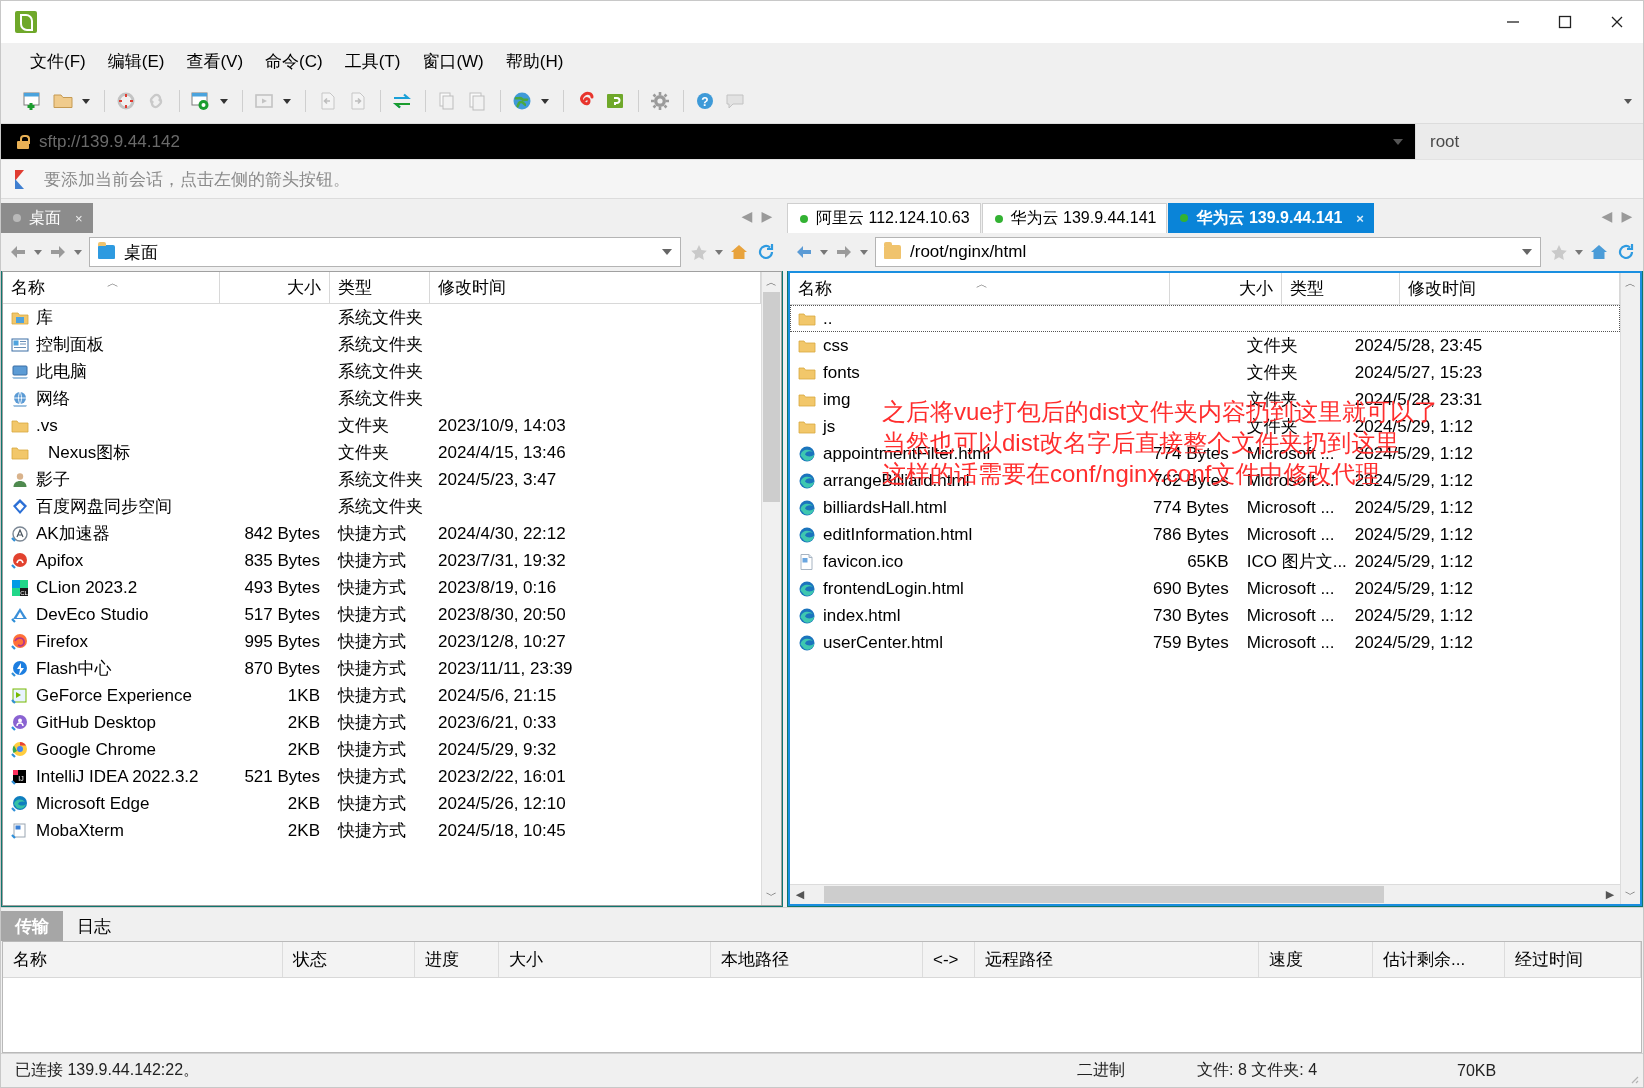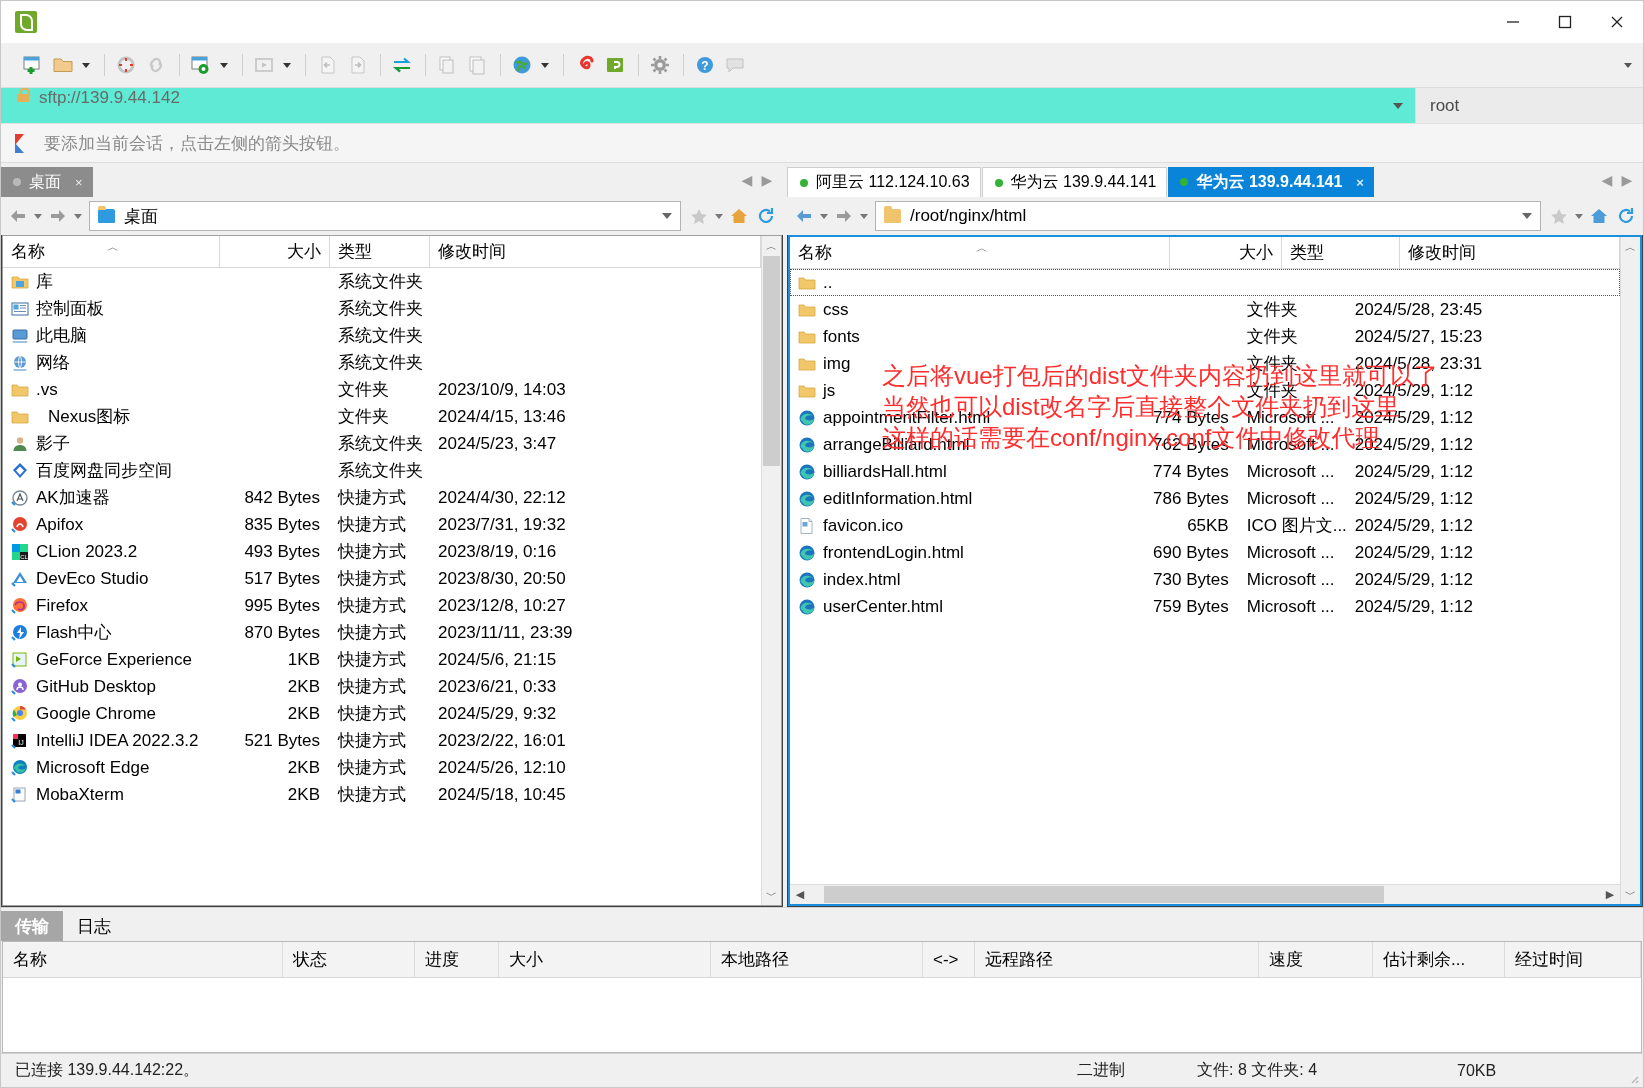--- a/index.html
+++ b/index.html
@@ -44,21 +44,21 @@
   .tb-sep { width:1px; height:22px; background:#cfcfcf; margin:0 7px; }
   .tb-overflow { position:absolute; right:8px; top:50%; transform:translateY(-50%);
                  width:14px; height:14px; display:flex; align-items:center;
                  justify-content:center; }
   .tb-overflow::after { content:""; border-left:4px solid transparent;
                         border-right:4px solid transparent; border-top:5px solid #555; }
 
   
   .addrrow { height:36px; flex:0 0 36px; display:flex; align-items:stretch;
              background:#ebebeb; border-top:1px solid #dcdcdc; }
-  .addrbox { flex:1 1 auto; background:#5eead4; display:flex; align-items:flex-start;
+  .addrbox { flex:1 1 auto; background:#000000; display:flex; align-items:center;
              padding-left:16px; position:relative; min-width:0; }
   .lock { width:12px; height:14px; position:relative; margin-right:10px; flex:none; }
   .lock::before { content:""; position:absolute; left:0; bottom:0; width:12px;
                   height:8px; background:#e8b055; border-radius:1px; }
   .lock::after { content:""; position:absolute; left:3px; top:0; width:6px; height:7px;
                  border:2px solid #e8b055; border-bottom:none; border-radius:4px 4px 0 0; }
   .addr-text { font-size:17px; color:#6a6a6a; white-space:nowrap; overflow:hidden; }
   .addr-caret { position:absolute; right:12px; top:50%; transform:translateY(-50%);
                 width:0; height:0; border-left:5px solid transparent;
                 border-right:5px solid transparent; border-top:6px solid #555; }
@@ -73,21 +73,21 @@
              border-bottom:1px solid #dcdcdc; }
   .flag { width:17px; height:19px; margin-right:12px; position:relative; flex:none; }
   .flag::before { content:""; position:absolute; left:0; top:0; width:0; height:0;
                   border-left:9px solid #e03c31; border-bottom:11px solid transparent;
                   border-top:0; }
   .flag::after { content:""; position:absolute; left:0; top:9px; width:0; height:0;
                  border-left:9px solid #3f7fd0; border-top:10px solid transparent; }
   .hint-text { font-size:17px; color:#8a8a8a; }
 
   
-  .main { flex:1 1 auto; display:flex; min-height:0; background:#404040; }
+  .main { flex:1 1 auto; display:flex; min-height:0; background:#0f766e; }
   .pane { display:flex; flex-direction:column; min-width:0; }
   .pane.left  { width:782px; flex:0 0 782px; }
   .splitter   { width:4px; flex:0 0 4px; background:#f0f0f0; }
   .pane.right { flex:1 1 auto; }
 
   
   .tabstrip { height:34px; flex:0 0 34px; background:#f0f0f0; display:flex;
               align-items:flex-end; position:relative; }
   .tab { height:30px; display:flex; align-items:center; padding:0 10px 0 12px;
          margin-right:1px; font-size:16px; white-space:nowrap; }
@@ -207,20 +207,29 @@
         </svg>
     </div>
     <div class="winbtn close">
       <svg width="16" height="16" viewBox="0 0 16 16">
           <line x1="3" y1="3" x2="13" y2="13" stroke="#222" stroke-width="1.3"></line>
           <line x1="13" y1="3" x2="3" y2="13" stroke="#222" stroke-width="1.3"></line>
         </svg>
     </div>
   </div>
 
+  <div class="menubar">
+    <div class="menu-item">文件(F)</div>
+    <div class="menu-item">编辑(E)</div>
+    <div class="menu-item">查看(V)</div>
+    <div class="menu-item">命令(C)</div>
+    <div class="menu-item">工具(T)</div>
+    <div class="menu-item">窗口(W)</div>
+    <div class="menu-item">帮助(H)</div>
+  </div>
 
   <div class="toolbar">
     <div class="tb">
       <svg width="22" height="22" viewBox="0 0 22 22">
           <rect x="2" y="3" width="15" height="12" fill="#fff" stroke="#7d7d7d"></rect>
           <rect x="2" y="3" width="15" height="3.5" fill="#4ba3dd"></rect>
           <path d="M9 13v7M5.5 16.5h7" stroke="#1a9c2e" stroke-width="3"></path>
         </svg>
     </div>
     <div class="tb">

